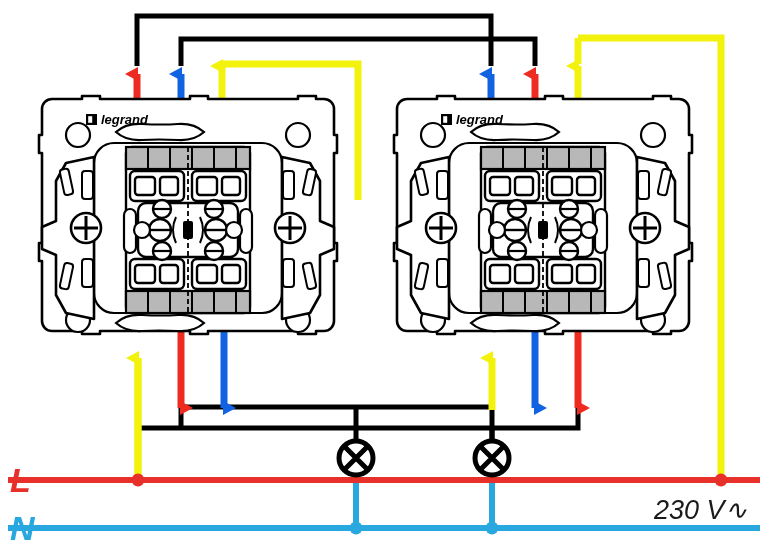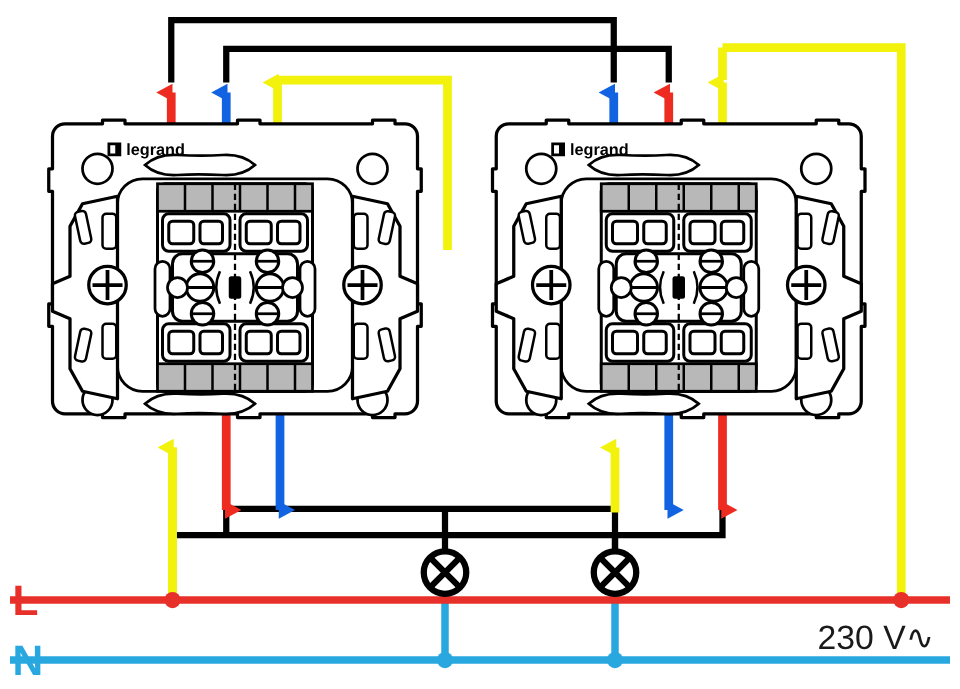--- a/index.html
+++ b/index.html
@@ -1,19 +1,19 @@
 <!DOCTYPE html>
 <html><head>
 <meta charset="utf-8">
 <title>Legrand Two-Gang Two-Way Switch Wiring Diagram</title>
 <style>
   html,body{margin:0;padding:0;background:#ffffff;}
   body{width:768px;height:551px;overflow:hidden;
        font-family:"Liberation Sans","DejaVu Sans",sans-serif;}
-  #stage{position:relative;width:768px;height:517px;background:#fff;}
+  #stage{position:relative;width:768px;height:517px;background:#fff;font-style:italic;}
   svg.diagram{position:absolute;left:0;top:0;width:768px;height:551px;display:block;}
   .lbl{font-family:"Liberation Sans","DejaVu Sans",sans-serif;font-weight:bold;}
 </style>
 </head>
 <body>
 
 <div id="stage">
   <svg class="diagram" viewBox="0 0 768 551" xmlns="http://www.w3.org/2000/svg">
     <defs>
 

